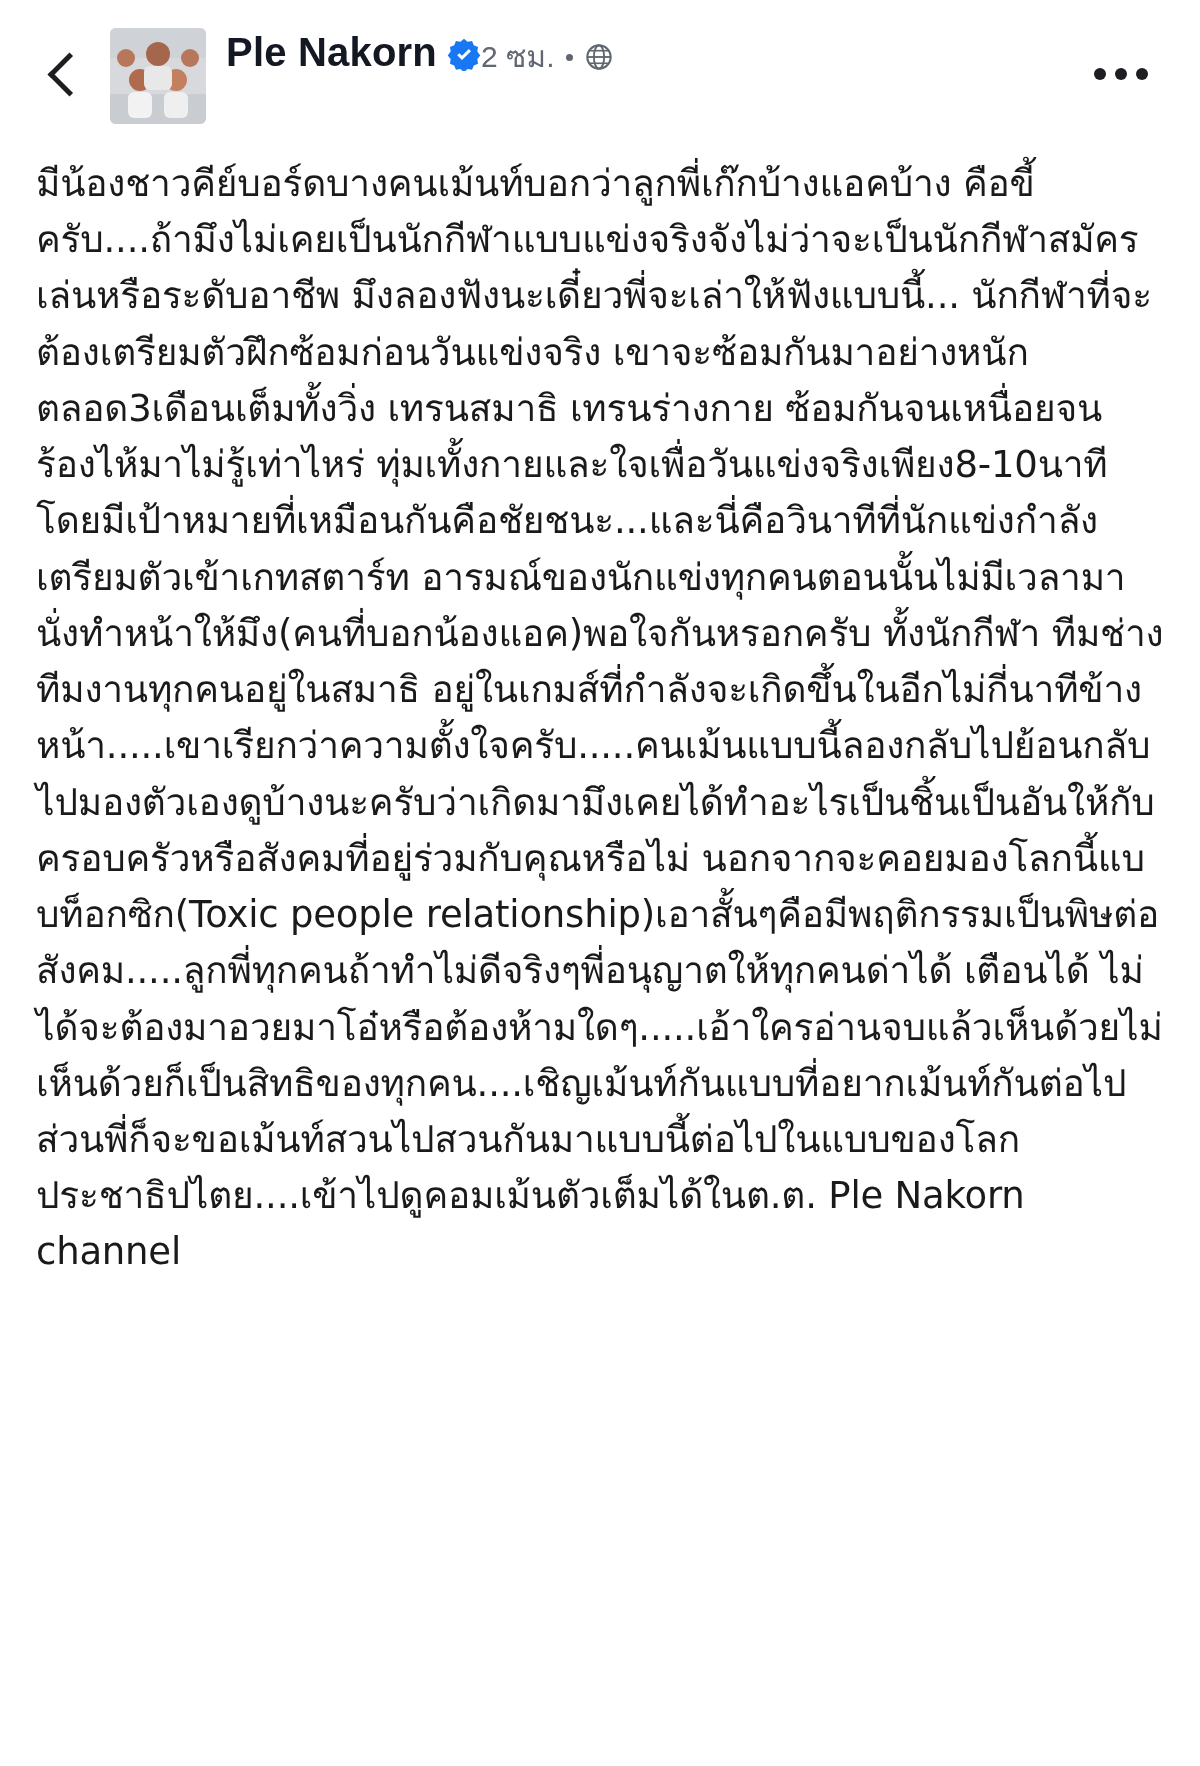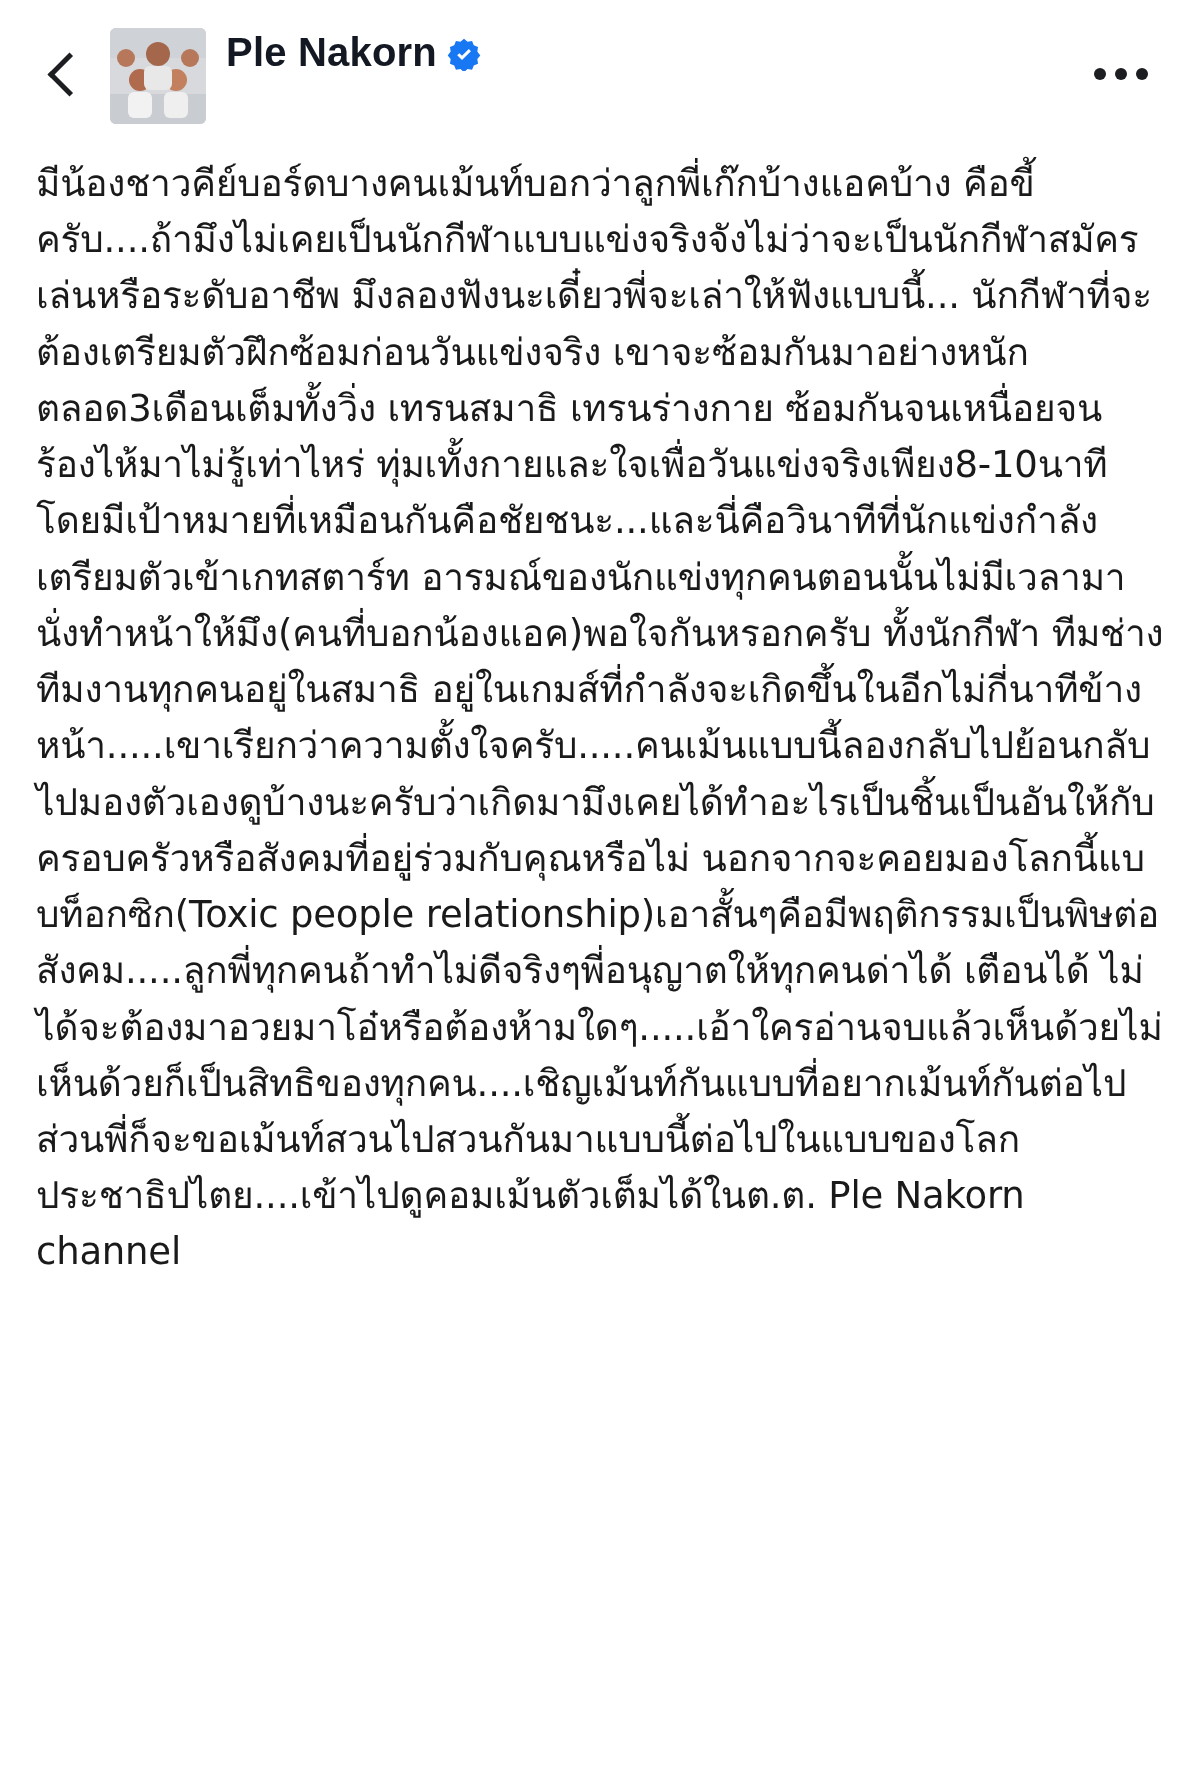--- a/index.html
+++ b/index.html
@@ -180,20 +180,31 @@
     </div>
 
     <div class="identity">
       <div class="name-row">
         <div class="author-name">Ple Nakorn</div>
         <svg class="verified-badge" viewBox="0 0 24 24">
           <path fill="#1877F2" d="M12 1.2l2.5 2.1 3.2-.5 1.2 3 3 1.2-.5 3.3L23.5 13l-2.1 2.6.5 3.3-3 1.2-1.2 3-3.2-.5L12 24.8 9.5 22.6l-3.2.5-1.2-3-3-1.2.5-3.3L.5 13l2.1-2.7-.5-3.3 3-1.2 1.2-3 3.2.5z"></path>
           <path fill="#ffffff" d="M10.6 16.3l-3.4-3.4 1.5-1.5 1.9 1.9 4.8-4.8 1.5 1.5z"></path>
         </svg>
       </div>
+      <div class="meta-row">
+        <div class="timestamp">2 ซม.</div>
+        <span class="meta-dot"></span>
+        <svg class="globe-icon" viewBox="0 0 24 24">
+          <circle cx="12" cy="12" r="10" fill="none" stroke="#606770" stroke-width="1.8"></circle>
+          <ellipse cx="12" cy="12" rx="4.4" ry="10" fill="none" stroke="#606770" stroke-width="1.6"></ellipse>
+          <line x1="2" y1="12" x2="22" y2="12" stroke="#606770" stroke-width="1.6"></line>
+          <line x1="3.6" y1="6.6" x2="20.4" y2="6.6" stroke="#606770" stroke-width="1.4"></line>
+          <line x1="3.6" y1="17.4" x2="20.4" y2="17.4" stroke="#606770" stroke-width="1.4"></line>
+        </svg>
+      </div>
     </div>
 
     <div class="more-button">
       <span></span>
       <span></span>
       <span></span>
     </div>
 
   </div>
 

